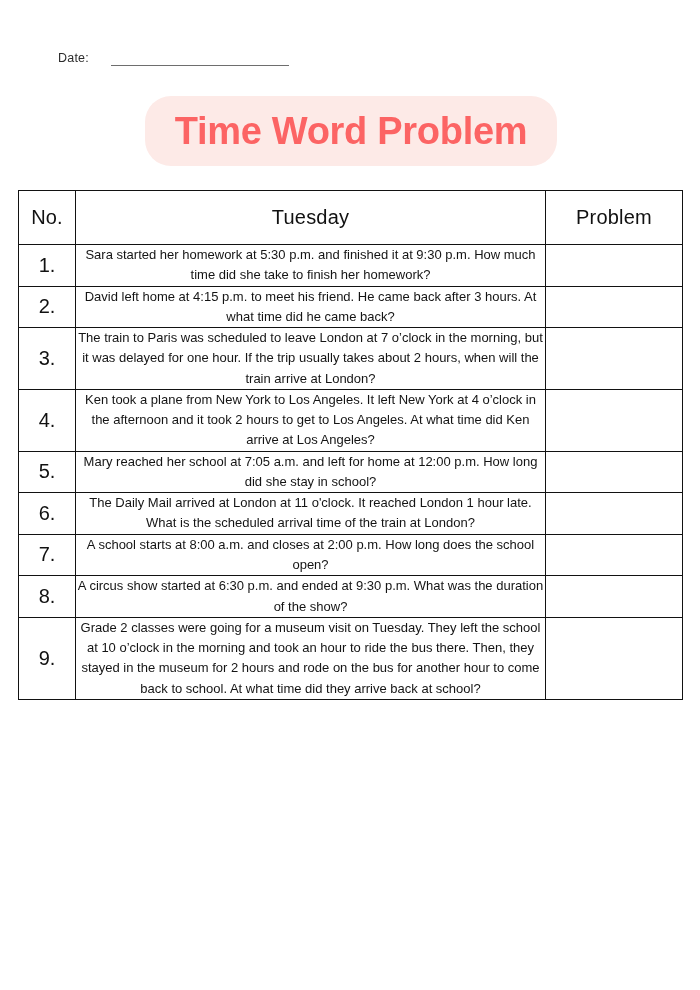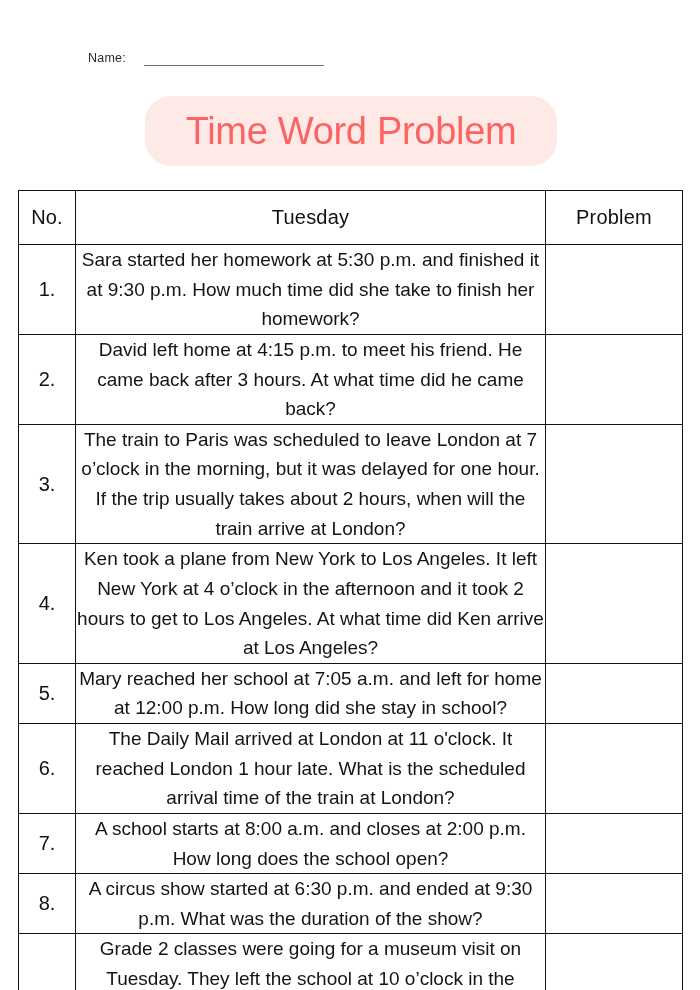--- a/index.html
+++ b/index.html
@@ -62,21 +62,21 @@
     width: 412px;
     height: 70px;
     background: #fdeae7;
     border-radius: 26px;
     display: flex;
     align-items: center;
     justify-content: center;
   }
   .title-text {
     font-size: 38px;
-    font-weight: normal;
+    font-weight: bold;
     color: #fc6464;
     letter-spacing: -0.3px;
     line-height: 1;
     white-space: nowrap;
   }
 
   
   .worksheet-table {
     position: absolute;
     top: 190px;
@@ -105,37 +105,37 @@
     letter-spacing: 0.2px;
   }
 
   .cell-no {
     text-align: center;
     font-size: 20px;
     color: #111111;
   }
   .cell-question {
     text-align: center;
-    font-size: 19px;
+    font-size: 13px;
     line-height: 1.56;
     color: #141414;
     padding: 7px 10px;
   }
   .cell-answer {
     background: #ffffff;
   }
 </style>
 </head>
 <body>
 
 <div class="page">
 
   <div class="meta-row">
-    <div class="meta-field name-field">
-      <span class="meta-label">Name:</span>
+    <div class="meta-field date-field">
+      <span class="meta-label">Date:</span>
       <span class="meta-line"></span>
     </div>
   </div>
 
   <div class="title-banner">
     <div class="title-text">Time Word Problem</div>
   </div>
 
   <table class="worksheet-table">
     <colgroup>

